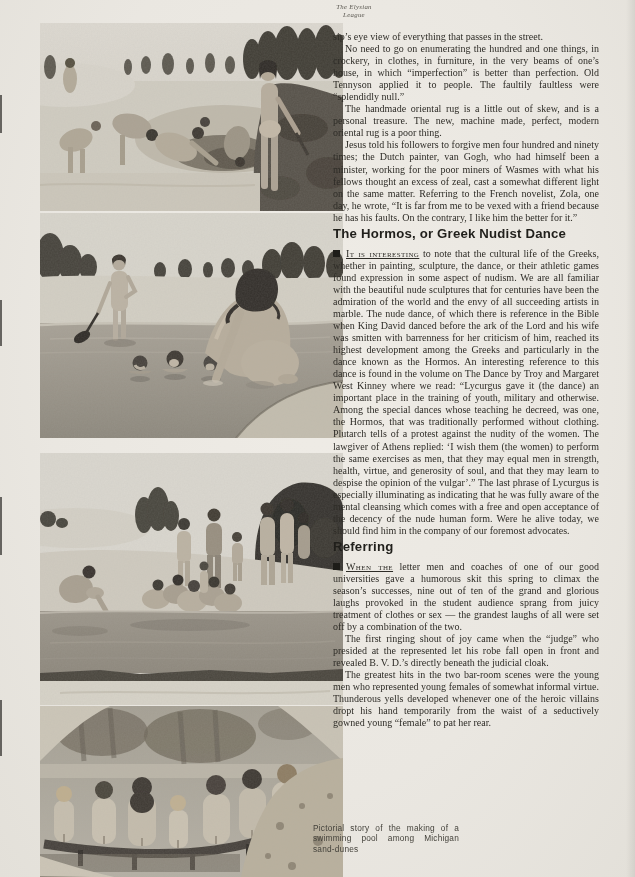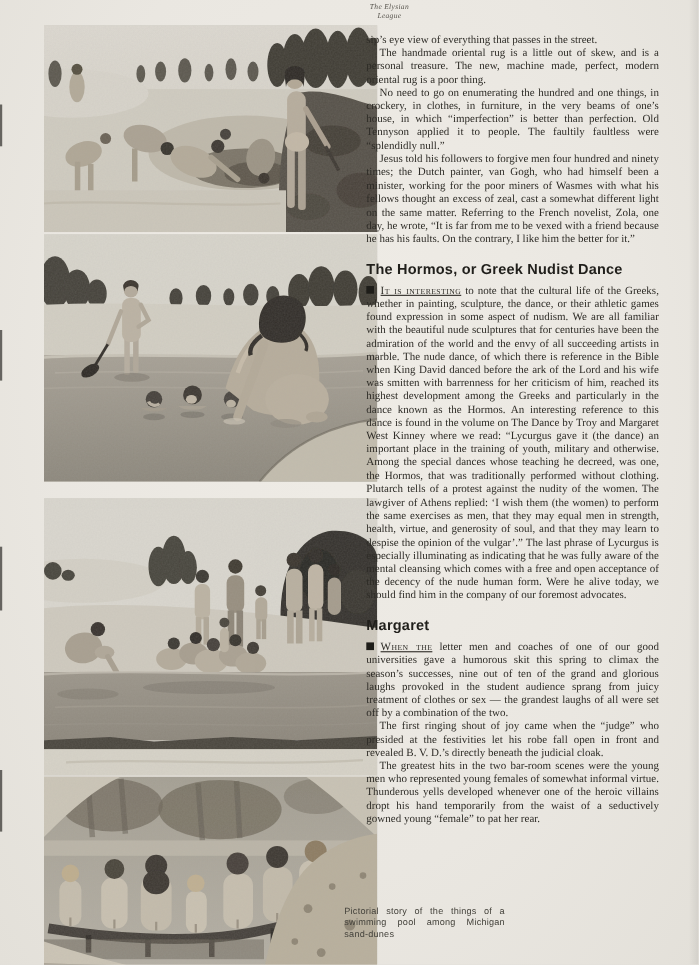--- a/index.html
+++ b/index.html
@@ -26,21 +26,21 @@
   .text-col{
     position:absolute; left:333px; top:31px; width:266px;
     font-size:10px; line-height:12.05px; text-align:justify;
     color:#2e2c27;
   }
   .text-col p{margin:0; text-align:justify;}
   .text-col p.indent{text-indent:12px;}
   h3.sec-head{
     font-family:"Liberation Sans", sans-serif; font-weight:bold;
     font-size:13.2px; line-height:15px; letter-spacing:.2px;
-    color:#201f1b; margin:13px 0 7px 0; text-align:left;
+    color:#201f1b; margin:2px 0 7px 0; text-align:left;
   }
   .sqbullet{
     display:inline-block; width:7px; height:7px; background:#1e1d19;
     margin-right:6px; vertical-align:baseline;
   }
   .smallcaps{font-variant:small-caps; letter-spacing:.4px;text-decoration:underline;}
   
   .photo-caption{
     position:absolute; left:313px; top:823px; width:146px;
     font-family:"Liberation Sans", sans-serif; font-size:8.3px;
@@ -398,33 +398,33 @@
         <path d="M0,150 C30,160 60,168 95,176 L95,187 L0,187 Z" fill="#ccc5b6"></path>
         <path d="M0,170 L303,176 L303,184 L0,180 Z" fill="#7b7466" opacity="0.75"></path>
         <rect x="0" y="181" width="303" height="6" fill="#cfc9bc"></rect>
       </g>
       <rect width="303" height="187" filter="url(#p4g)" opacity="0.45"></rect>
     </svg>
   </figure>
 
   <div class="text-col">
     <p>sip’s eye view of everything that passes in the street.</p>
+    <p class="indent">No need to go on enumerating the hundred and one things, in crockery, in clothes, in furniture, in the very beams of one’s house, in which “imperfection” is better than perfection.  Old Tennyson applied it to people.  The faultily faultless were “splendidly null.”</p>
     <p class="indent">The handmade oriental rug is a little out of skew, and is a personal treasure.  The new, machine made, perfect, modern oriental rug is a poor thing.</p>
-    <p class="indent">No need to go on enumerating the hundred and one things, in crockery, in clothes, in furniture, in the very beams of one’s house, in which “imperfection” is better than perfection.  Old Tennyson applied it to people.  The faultily faultless were “splendidly null.”</p>
     <p class="indent">Jesus told his followers to forgive men four hundred and ninety times; the Dutch painter, van Gogh, who had himself been a minister, working for the poor miners of Wasmes with what his fellows thought an excess of zeal, cast a somewhat different light on the same matter.  Referring to the French novelist, Zola, one day, he wrote, “It is far from me to be vexed with a friend because he has his faults.  On the contrary, I like him the better for it.”</p>
 
     <h3 class="sec-head">The Hormos, or Greek Nudist Dance</h3>
     <p><span class="sqbullet"></span><span class="smallcaps">It is interesting</span> <span>to note that the cultural life of the Greeks, whether in painting, sculpture, the dance, or their athletic games found expression in some aspect of nudism.  We are all familiar with the beautiful nude sculptures that for centuries have been the admiration of the world and the envy of all succeeding artists in marble.  The nude dance, of which there is reference in the Bible when King David danced before the ark of the Lord and his wife was smitten with barrenness for her criticism of him, reached its highest development among the Greeks and particularly in the dance known as the Hormos.  An interesting reference to this dance is found in the volume on The Dance by Troy and Margaret West Kinney where we read: “Lycurgus gave it (the dance) an important place in the training of youth, military and otherwise.  Among the special dances whose teaching he decreed, was one, the Hormos, that was traditionally performed without clothing.  Plutarch tells of a protest against the nudity of the women.  The lawgiver of Athens replied: ‘I wish them (the women) to perform the same exercises as men, that they may equal men in strength, health, virtue, and generosity of soul, and that they may learn to despise the opinion of the vulgar’.”  The last phrase of Lycurgus is especially illuminating as indicating that he was fully aware of the mental cleansing which comes with a free and open acceptance of the decency of the nude human form.  Were he alive today, we should find him in the company of our foremost advocates.</span></p>
 
-    <h3 class="sec-head">Margaret</h3>
+    <h3 class="sec-head">Referring</h3>
     <p><span class="sqbullet"></span><span class="smallcaps">When the</span> <span>letter men and coaches of one of our good universities gave a humorous skit this spring to climax the season’s successes, nine out of ten of the grand and glorious laughs provoked in the student audience sprang from juicy treatment of clothes or sex — the grandest laughs of all were set off by a combination of the two.</span></p>
-    <p class="indent">The first ringing shout of joy came when the “judge” who presided at the festivities let his robe fall open in front and revealed B. V. D.’s directly beneath the judicial cloak.</p>
+    <p class="indent">The first ringing shout of joy came when the “judge” who presided at the represented let his robe fall open in front and revealed B. V. D.’s directly beneath the judicial cloak.</p>
     <p class="indent">The greatest hits in the two bar-room scenes were the young men who represented young females of somewhat informal virtue.  Thunderous yells developed whenever one of the heroic villains dropt his hand temporarily from the waist of a seductively gowned young “female” to pat her rear.</p>
   </div>
 
-  <div class="photo-caption">Pictorial story of the things of a swimming pool among Michigan sand-dunes</div>
+  <div class="photo-caption">Pictorial story of the making of a swimming pool among Michigan sand-dunes</div>
 
   <div class="edge-mark" id="em1"></div>
   <div class="edge-mark" id="em2"></div>
   <div class="edge-mark" id="em3"></div>
   <div class="edge-mark" id="em4"></div>
   <div class="right-shade"></div>
 </div>
 
 </body></html>

